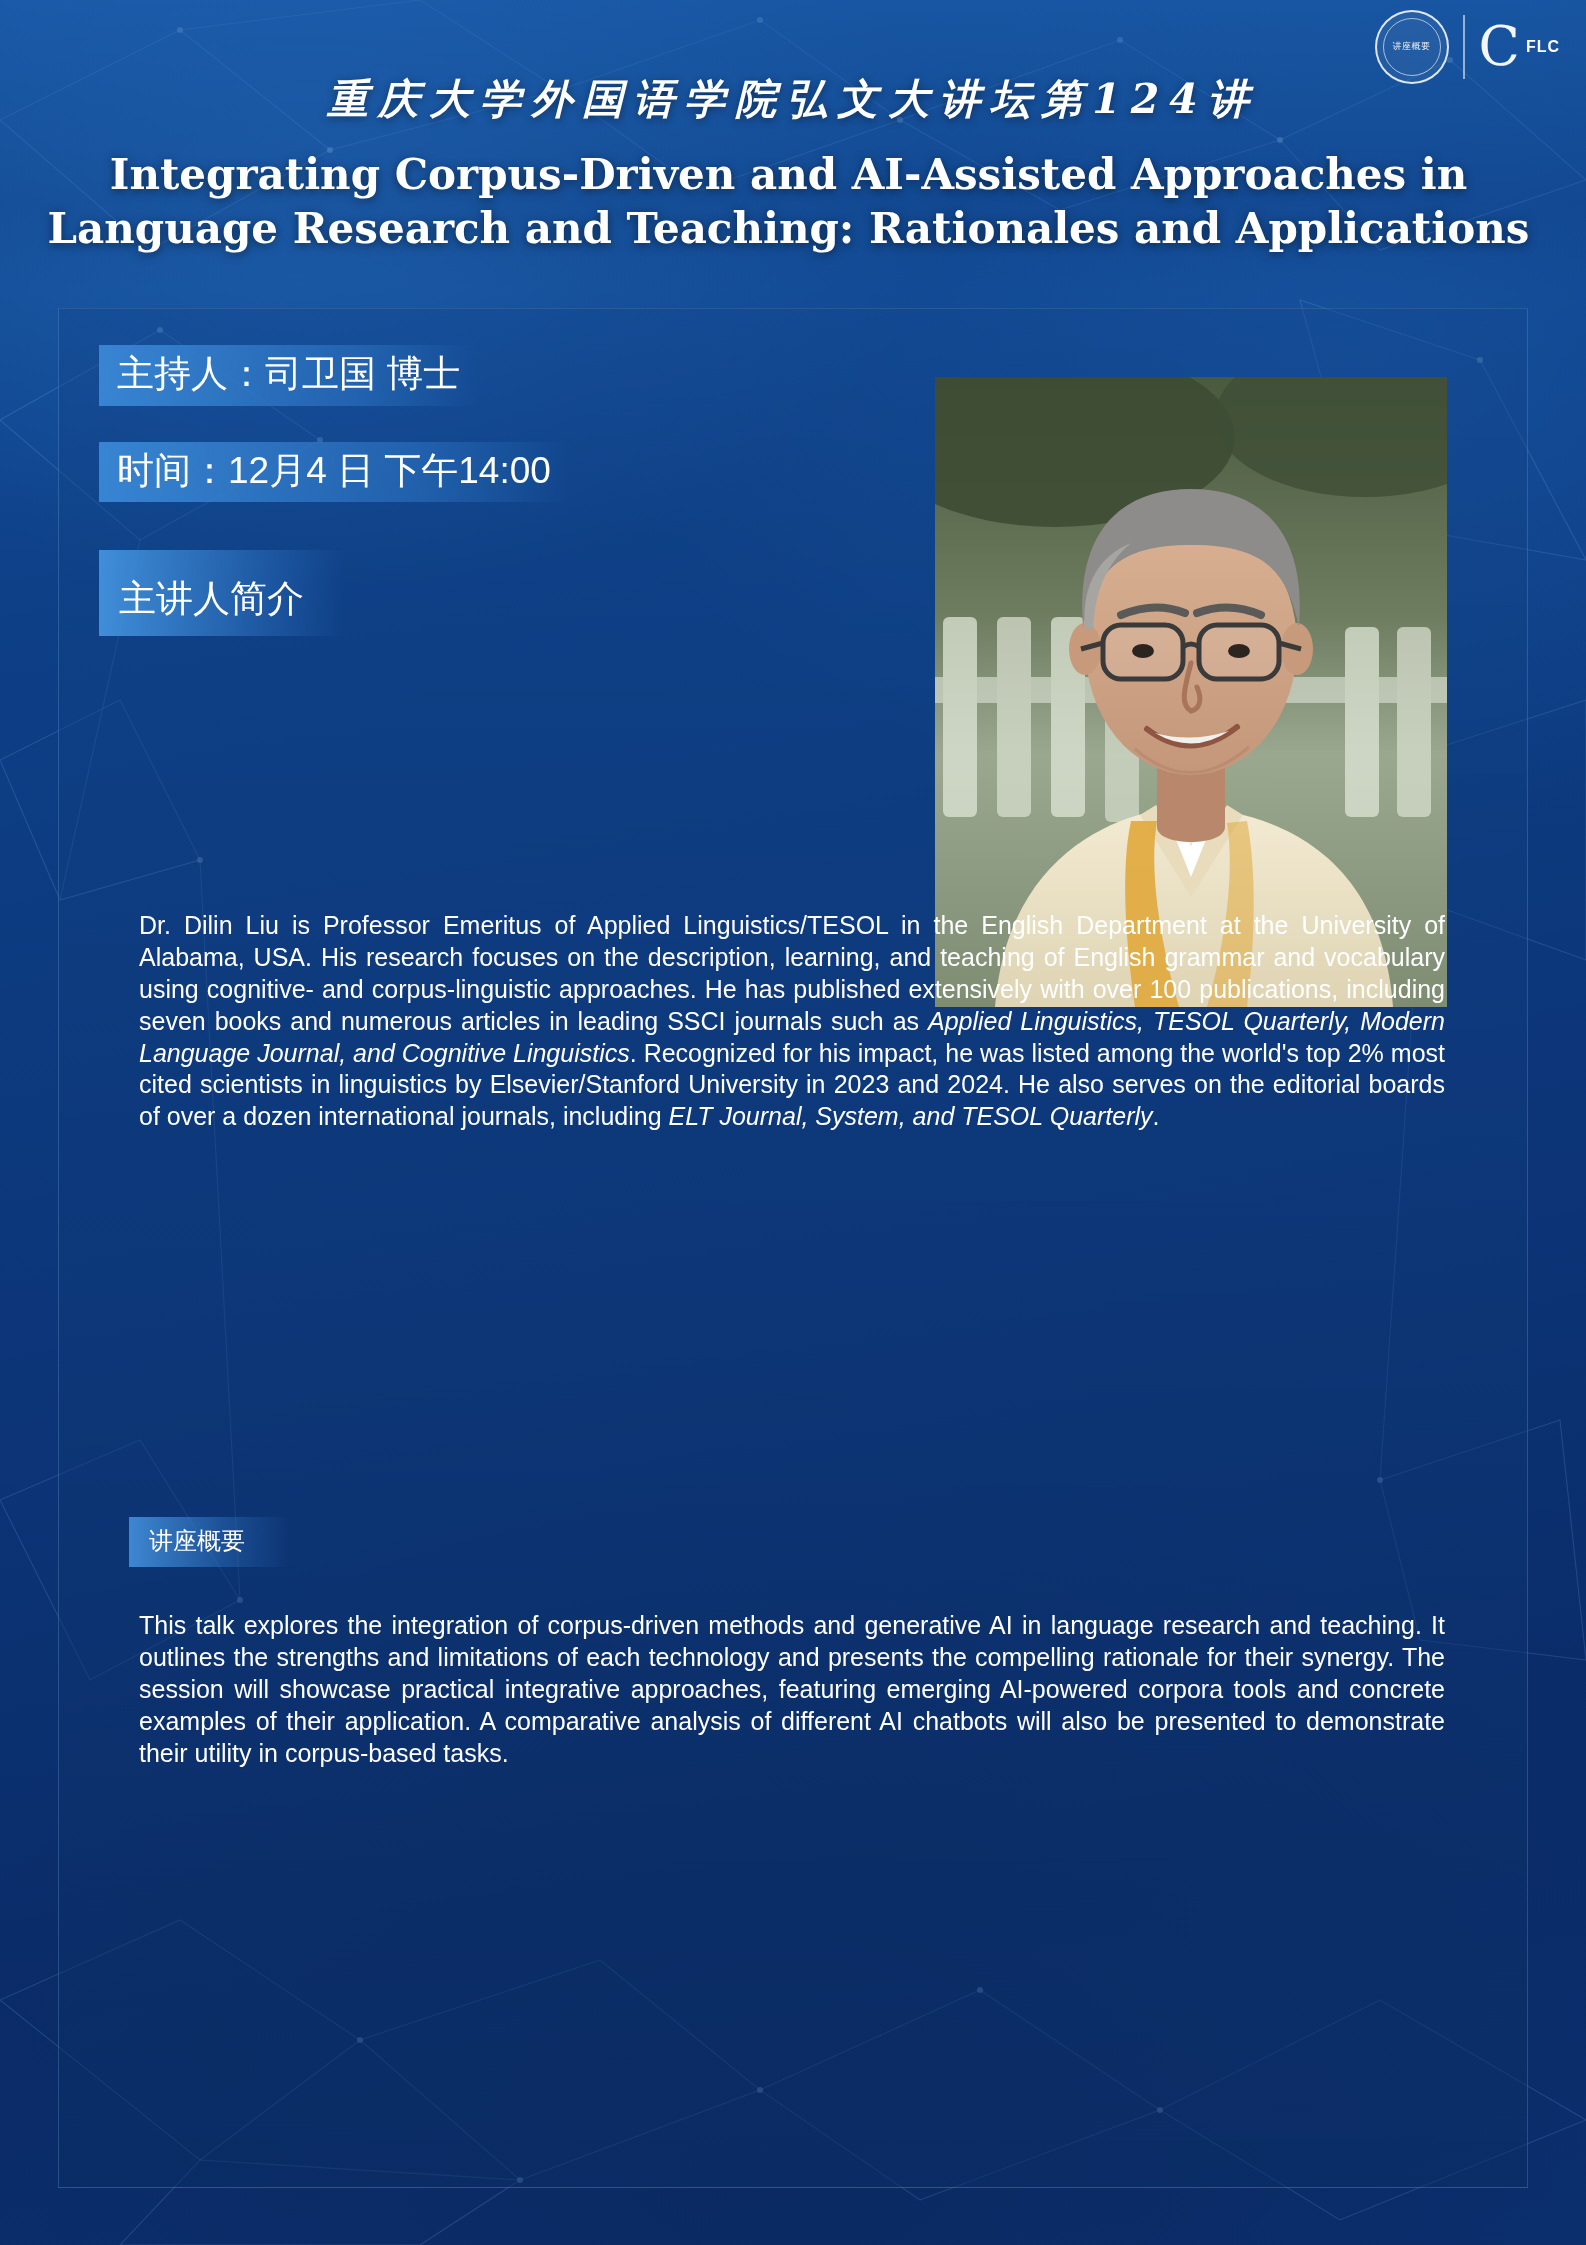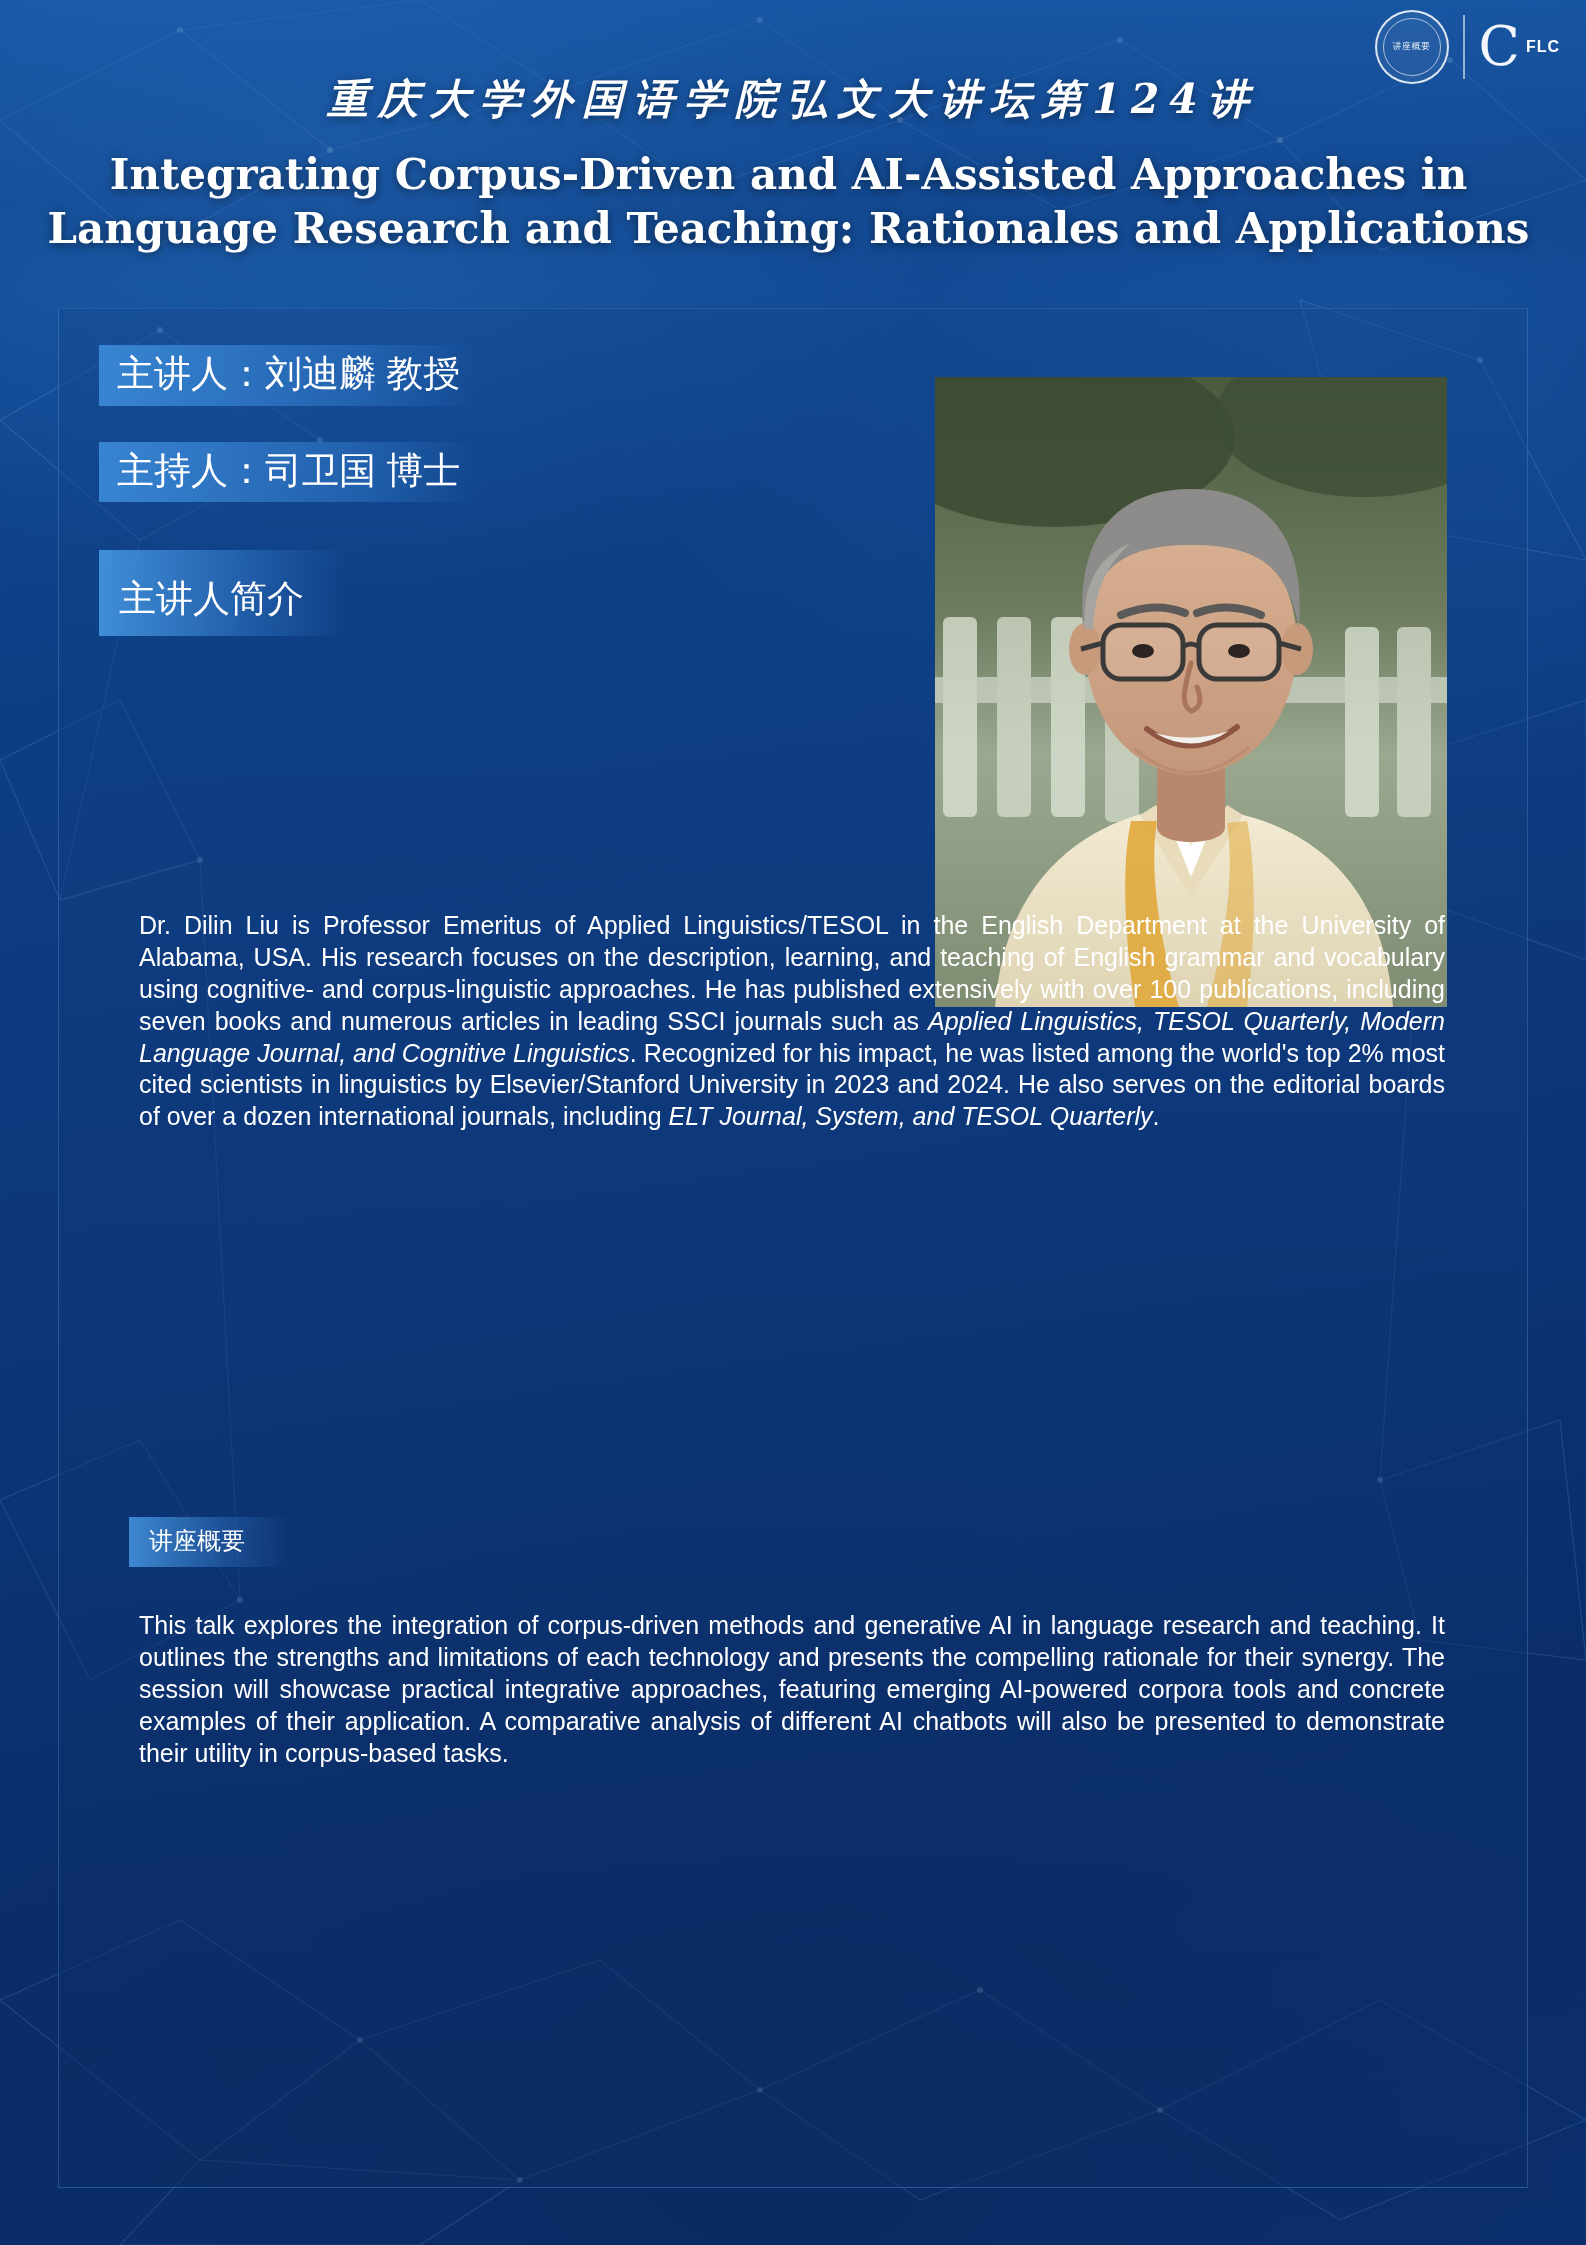--- a/index.html
+++ b/index.html
@@ -262,28 +262,28 @@
   </div>
 
   <div class="series-title">重庆大学外国语学院弘文大讲坛第124讲</div>
   <div class="main-title">Integrating Corpus-Driven and AI-Assisted Approaches in Language Research and Teaching: Rationales and Applications</div>
 
   <div class="panel">
     <div class="panel-inner">
 
       <div class="info-block">
 
-        <div class="info-line">
-          <span class="chip"><span>主讲人：</span><span class="val">刘迪麟 教授</span></span>
-        </div>
 
         <div class="info-line">
           <span class="chip"><span>主持人：</span><span class="val">司卫国 博士</span></span>
         </div>
 
+        <div class="info-line">
+          <span class="chip"><span>时间：</span><span class="val">12月4 日 下午14:00</span></span>
+        </div>
 
 
         <div class="section-chip">主讲人简介</div>
       </div>
 
       <div class="portrait">
         <svg width="512" height="630" viewBox="0 0 512 630">
           <defs>
             <linearGradient id="bgGrad" x1="0" y1="0" x2="0" y2="1">
               <stop offset="0%" stop-color="#4a5a3e"></stop>

